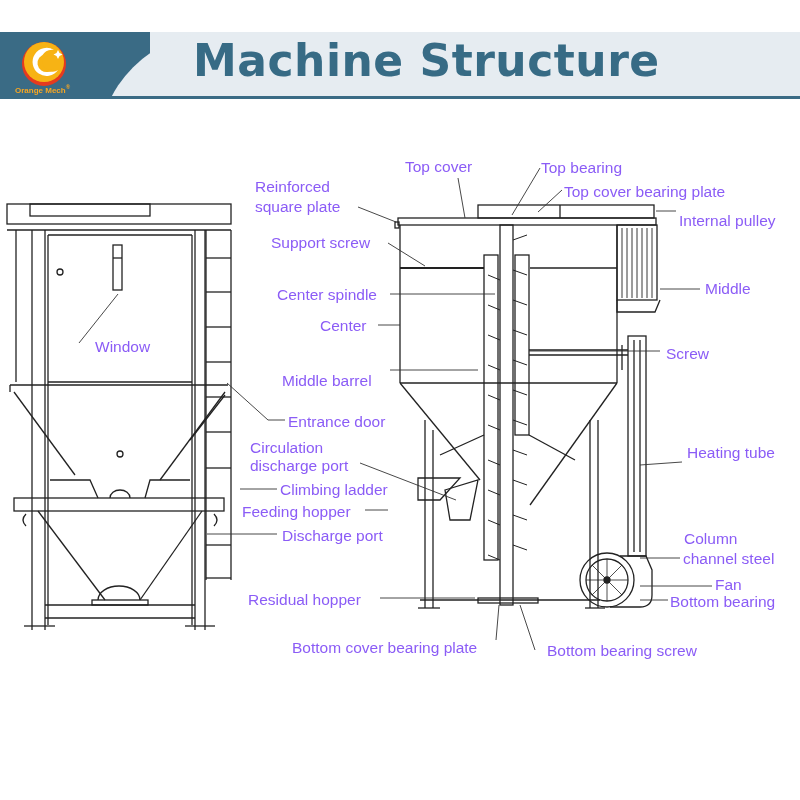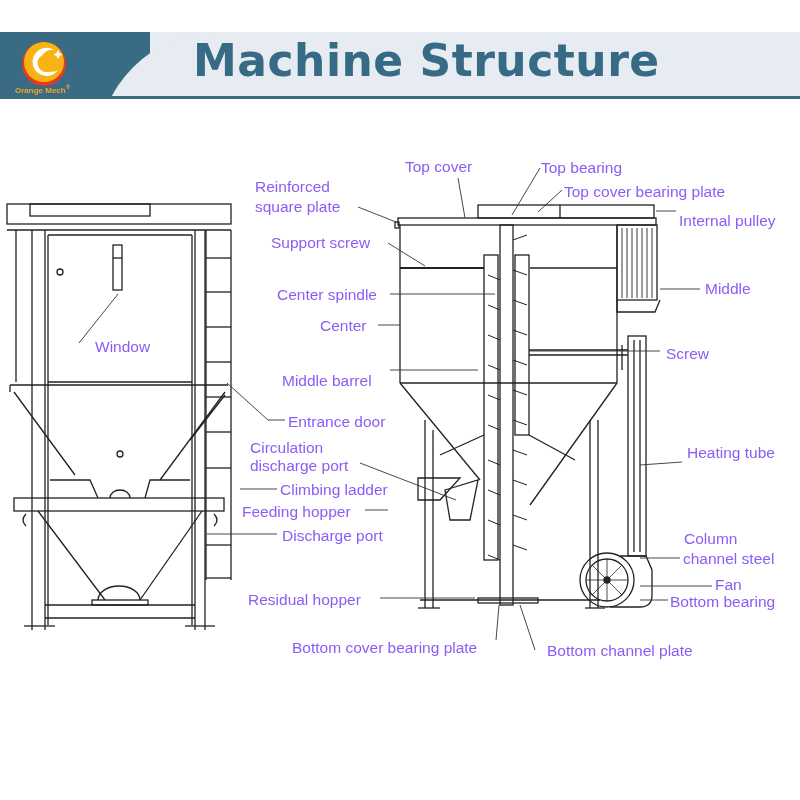--- a/index.html
+++ b/index.html
@@ -202,13 +202,13 @@
 <div class="lbl" style="left:687px;top:444px">Heating tube</div>
 <div class="lbl" style="left:250px;top:439px">Circulation</div>
 <div class="lbl" style="left:250px;top:457px">discharge port</div>
 <div class="lbl" style="left:242px;top:503px">Feeding hopper</div>
 <div class="lbl" style="left:684px;top:530px">Column</div>
 <div class="lbl" style="left:683px;top:550px">channel steel</div>
 <div class="lbl" style="left:715px;top:576px">Fan</div>
 <div class="lbl" style="left:670px;top:593px">Bottom bearing</div>
 <div class="lbl" style="left:248px;top:591px">Residual hopper</div>
 <div class="lbl" style="left:292px;top:639px">Bottom cover bearing plate</div>
-<div class="lbl" style="left:547px;top:642px">Bottom channel plate</div>
+<div class="lbl" style="left:547px;top:642px">Bottom bearing screw</div>
 
 </body></html>

